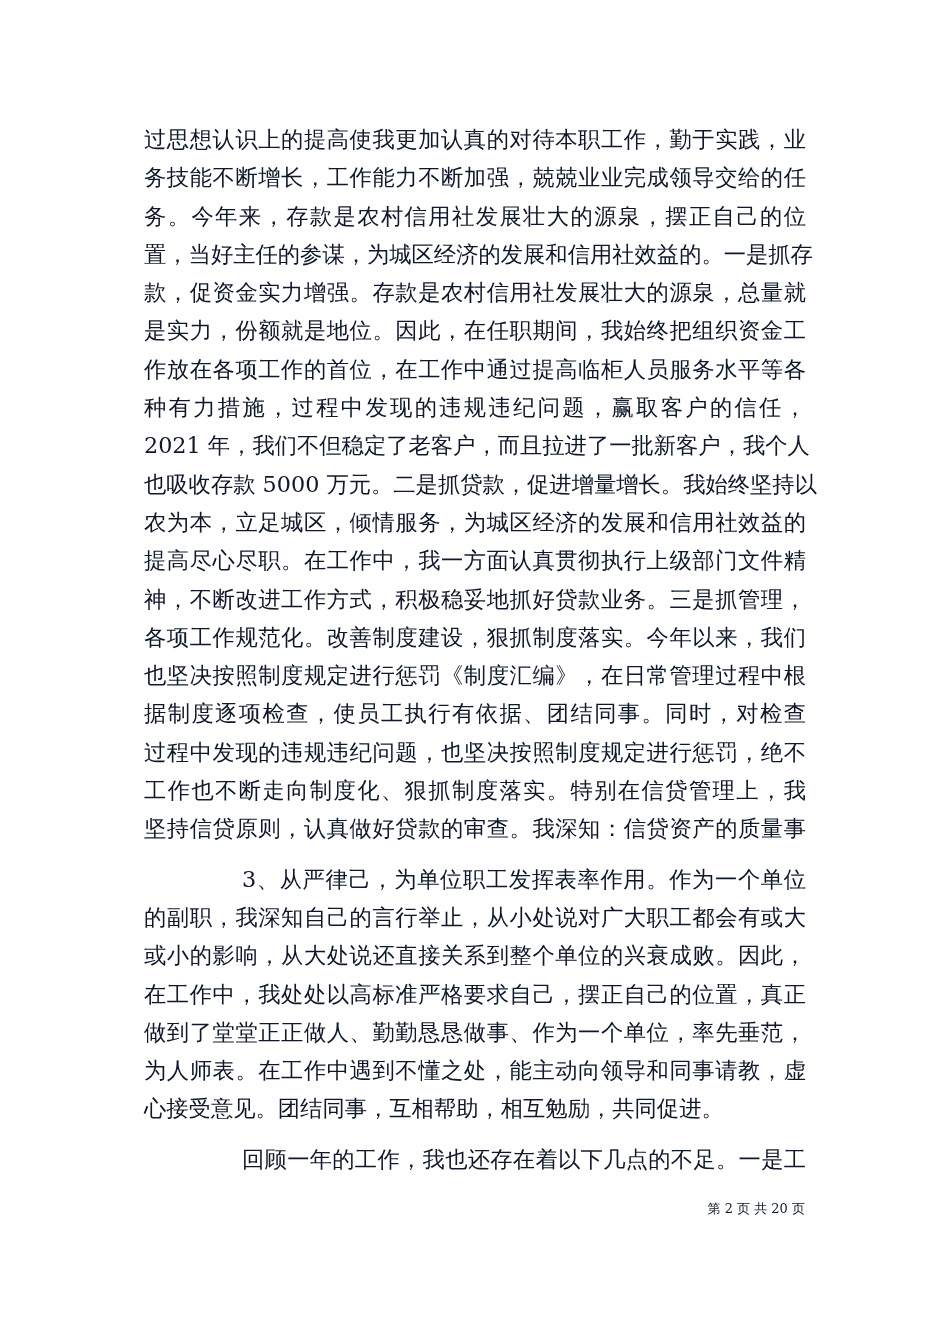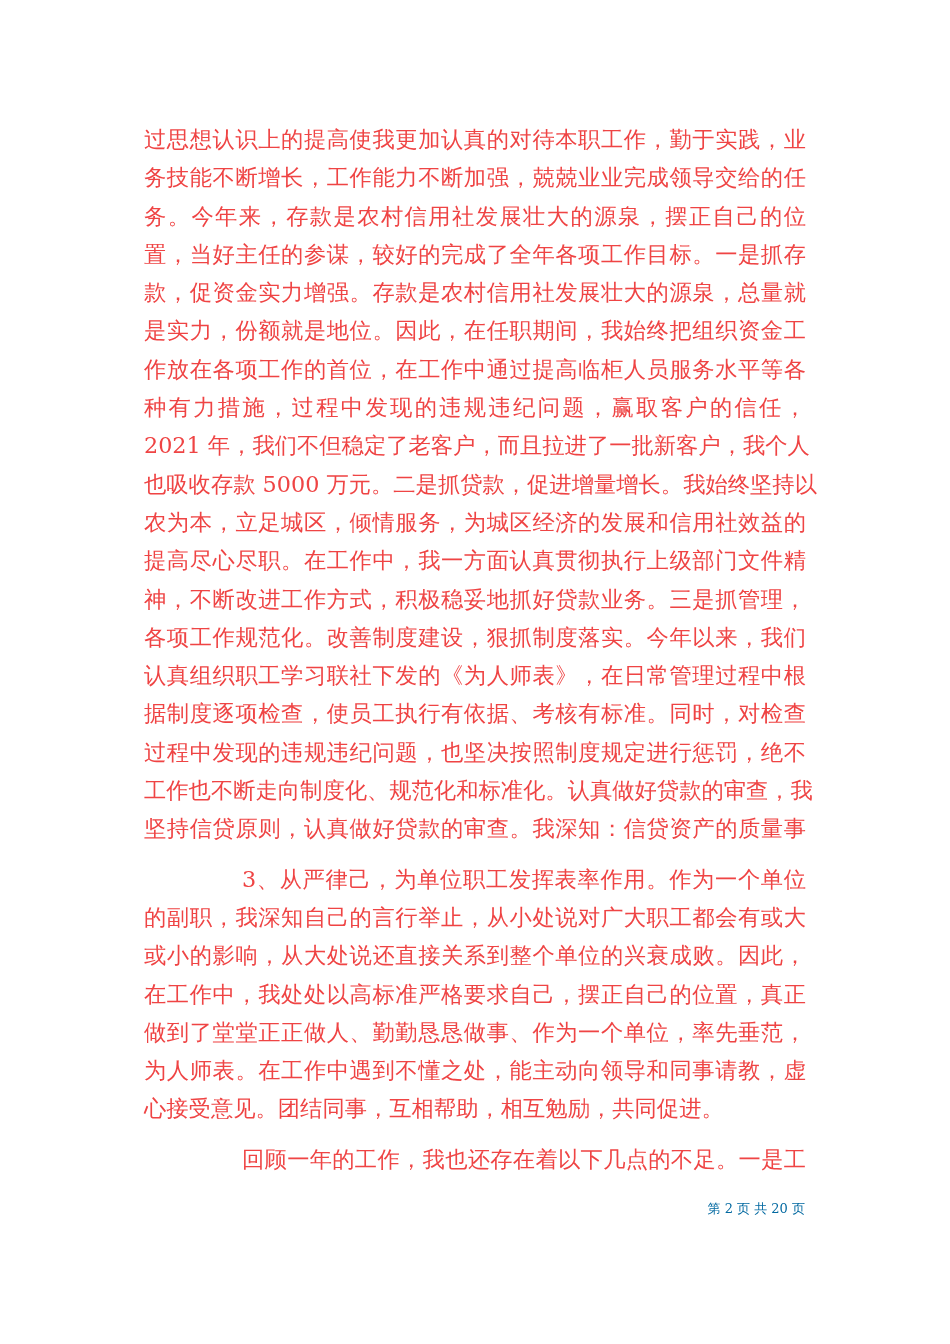--- a/index.html
+++ b/index.html
@@ -3,58 +3,58 @@
 <meta charset="utf-8">
 <style>
   html, body { margin: 0; padding: 0; background: #ffffff; }
   body { width: 950px; height: 1344px; position: relative; overflow: hidden; }
   .page {
     position: absolute; left: 0; top: 0; width: 950px; height: 1344px; background: #fff;
   }
   .content {
     position: absolute; left: 144px; top: 120px; width: 662px;
     font-family: "DejaVu Serif", "Liberation Serif", serif;
-    color: #ef4444;
+    color: #0f172a;
   }
   .line {
     height: 38.3px; line-height: 38.3px; font-size: 22.3px;
     white-space: nowrap; text-align: justify; text-align-last: justify;
     letter-spacing: 0px;
   }
   .line.last { text-align-last: left; }
   .line.indent { padding-left: 98px; margin-top: 12px; }
   .footer {
     position: absolute; right: 145px; top: 1200px;
     font-family: "DejaVu Serif", "Liberation Serif", serif;
-    font-size: 13px; color: #0369a1;
+    font-size: 13px; color: #0f172a;
   }
 </style>
 </head>
 <body>
 
 <div class="page">
   <div class="content" id="content">
       <div class="line">过思想认识上的提高使我更加认真的对待本职工作，勤于实践，业</div>
       <div class="line">务技能不断增长，工作能力不断加强，兢兢业业完成领导交给的任</div>
       <div class="line">务。今年来，存款是农村信用社发展壮大的源泉，摆正自己的位</div>
-      <div class="line">置，当好主任的参谋，较好的完成了全年各项工作目标。一是抓存</div>
+      <div class="line">置，当好主任的参谋，为城区经济的发展和信用社效益的。一是抓存</div>
       <div class="line">款，促资金实力增强。存款是农村信用社发展壮大的源泉，总量就</div>
       <div class="line">是实力，份额就是地位。因此，在任职期间，我始终把组织资金工</div>
       <div class="line">作放在各项工作的首位，在工作中通过提高临柜人员服务水平等各</div>
       <div class="line">种有力措施，过程中发现的违规违纪问题，赢取客户的信任，</div>
       <div class="line">2021 年，我们不但稳定了老客户，而且拉进了一批新客户，我个人</div>
       <div class="line">也吸收存款 5000 万元。二是抓贷款，促进增量增长。我始终坚持以</div>
       <div class="line">农为本，立足城区，倾情服务，为城区经济的发展和信用社效益的</div>
       <div class="line">提高尽心尽职。在工作中，我一方面认真贯彻执行上级部门文件精</div>
       <div class="line">神，不断改进工作方式，积极稳妥地抓好贷款业务。三是抓管理，</div>
       <div class="line">各项工作规范化。改善制度建设，狠抓制度落实。今年以来，我们</div>
-      <div class="line">认真组织职工学习联社下发的《为人师表》，在日常管理过程中根</div>
-      <div class="line">据制度逐项检查，使员工执行有依据、考核有标准。同时，对检查</div>
+      <div class="line">也坚决按照制度规定进行惩罚《制度汇编》，在日常管理过程中根</div>
+      <div class="line">据制度逐项检查，使员工执行有依据、团结同事。同时，对检查</div>
       <div class="line">过程中发现的违规违纪问题，也坚决按照制度规定进行惩罚，绝不</div>
-      <div class="line">工作也不断走向制度化、规范化和标准化。认真做好贷款的审查，我</div>
+      <div class="line">工作也不断走向制度化、狠抓制度落实。特别在信贷管理上，我</div>
       <div class="line">坚持信贷原则，认真做好贷款的审查。我深知：信贷资产的质量事</div>
       <div class="line indent">3、从严律己，为单位职工发挥表率作用。作为一个单位</div>
       <div class="line">的副职，我深知自己的言行举止，从小处说对广大职工都会有或大</div>
       <div class="line">或小的影响，从大处说还直接关系到整个单位的兴衰成败。因此，</div>
       <div class="line">在工作中，我处处以高标准严格要求自己，摆正自己的位置，真正</div>
       <div class="line">做到了堂堂正正做人、勤勤恳恳做事、作为一个单位，率先垂范，</div>
       <div class="line">为人师表。在工作中遇到不懂之处，能主动向领导和同事请教，虚</div>
       <div class="line last">心接受意见。团结同事，互相帮助，相互勉励，共同促进。</div>
       <div class="line indent">回顾一年的工作，我也还存在着以下几点的不足。一是工</div>
     </div>

